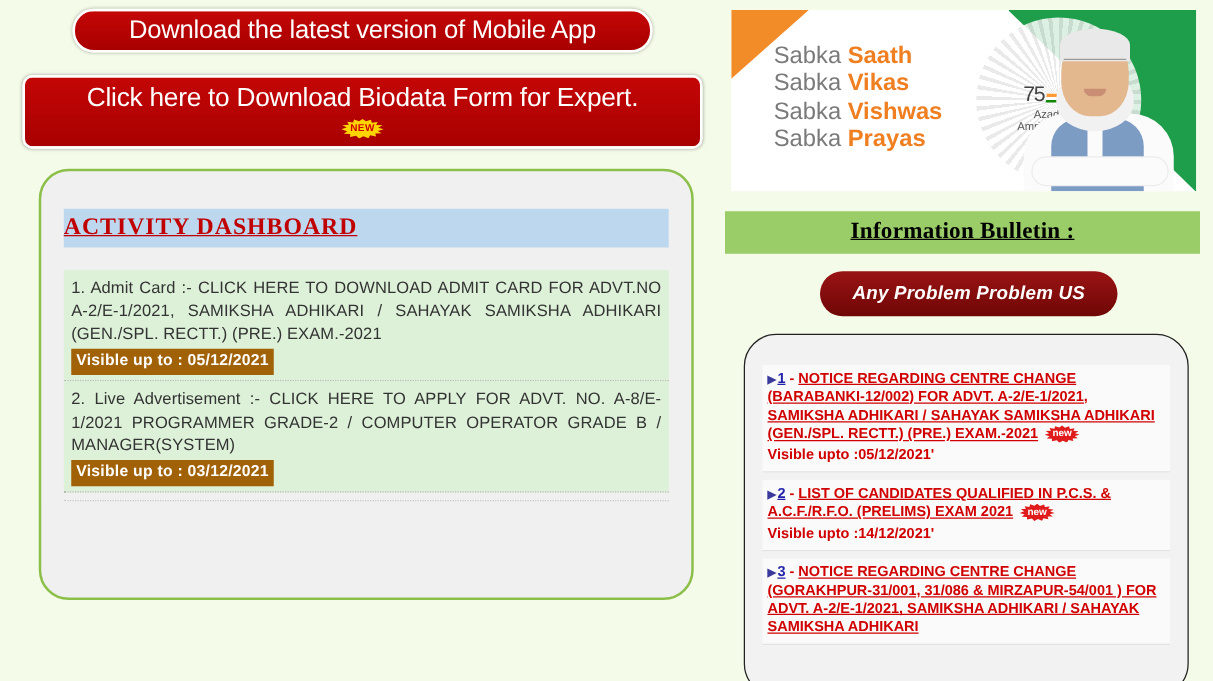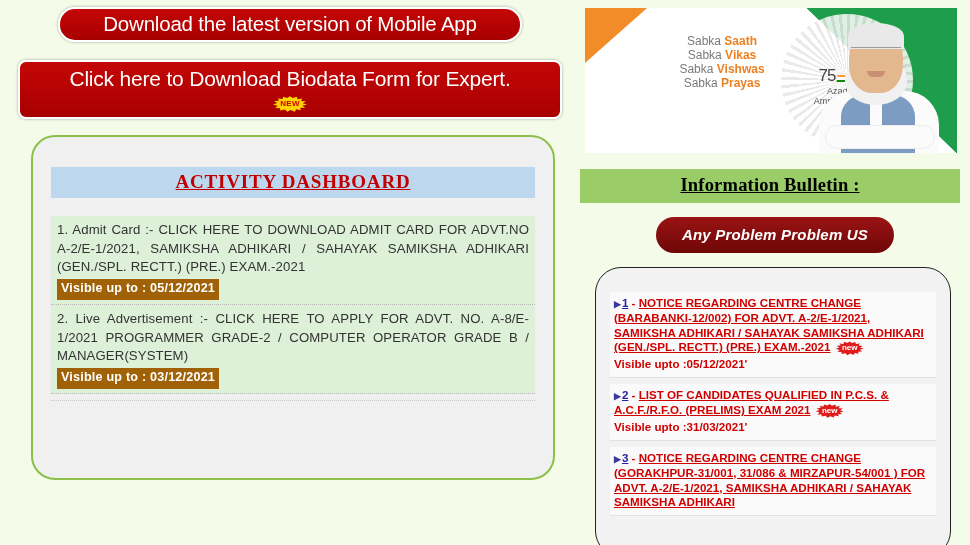--- a/index.html
+++ b/index.html
@@ -122,21 +122,20 @@
   }
   .dash-inner {
     padding: 30px 18px 0 18px;
   }
   .dash-title {
     background: #bdd7ee;
     color: #c00000;
     font-family: "Liberation Serif", serif;
     font-weight: bold;
     font-size: 19px;
-    text-align: center;
     text-decoration: underline;
     letter-spacing: 0.8px;
     padding: 4px 0 5px 0;
   }
   .dash-list { margin-top: 18px; }
   .dash-item {
     background: #ddf0d8;
     border-bottom: 1px dotted #b9b9b9;
     padding: 5px 6px 4px 6px;
     font-size: 13.2px;
@@ -188,24 +187,24 @@
     border-bottom: 55px solid transparent;
   }
   .banner .tri-green {
     position: absolute;
     right: 0; bottom: 0;
     width: 150px; height: 145px;
     background: linear-gradient(to bottom left, #1e9e4a 0%, #1e9e4a 50%, transparent 50.4%, transparent 100%);
   }
   .banner .slogan {
     position: absolute;
-    left: 52px; top: 26px;
-    text-align: center;
+    left: 34px; top: 26px;
+    text-align: left;
     line-height: 1.18;
-    font-size: 12px;
+    font-size: 19px;
     color: #7a7a7a;
     width: 170px;
   }
   .banner .slogan .b { color: #ef7f20; font-weight: bold; }
   .banner .chakra {
     position: absolute;
     left: 196px; top: 6px;
     width: 132px; height: 132px;
     border-radius: 50%;
     background:
@@ -479,21 +478,21 @@
           </span>
           <span class="upto">Visible upto :05/12/2021'</span>
         </div>
 
         <div class="bulletin-item">
           <span class="arrow">▶</span><span class="num">2</span><span class="plain"> - </span><span class="link">LIST OF CANDIDATES QUALIFIED IN P.C.S. &amp; A.C.F./R.F.O. (PRELIMS) EXAM 2021</span>
           <span class="new-oval">
             <span class="burst"></span>
             <span class="txt">new</span>
           </span>
-          <span class="upto">Visible upto :31/03/2021'</span>
+          <span class="upto">Visible upto :14/12/2021'</span>
         </div>
 
         <div class="bulletin-item">
           <span class="arrow">▶</span><span class="num">3</span><span class="plain"> - </span><span class="link">NOTICE REGARDING CENTRE CHANGE</span>
           <span class="link">(GORAKHPUR-31/001, 31/086 &amp; MIRZAPUR-54/001 ) FOR ADVT. A-2/E-1/2021, SAMIKSHA ADHIKARI / SAHAYAK SAMIKSHA ADHIKARI</span>
         </div>
 
       </div>
     </div>
   </div>

